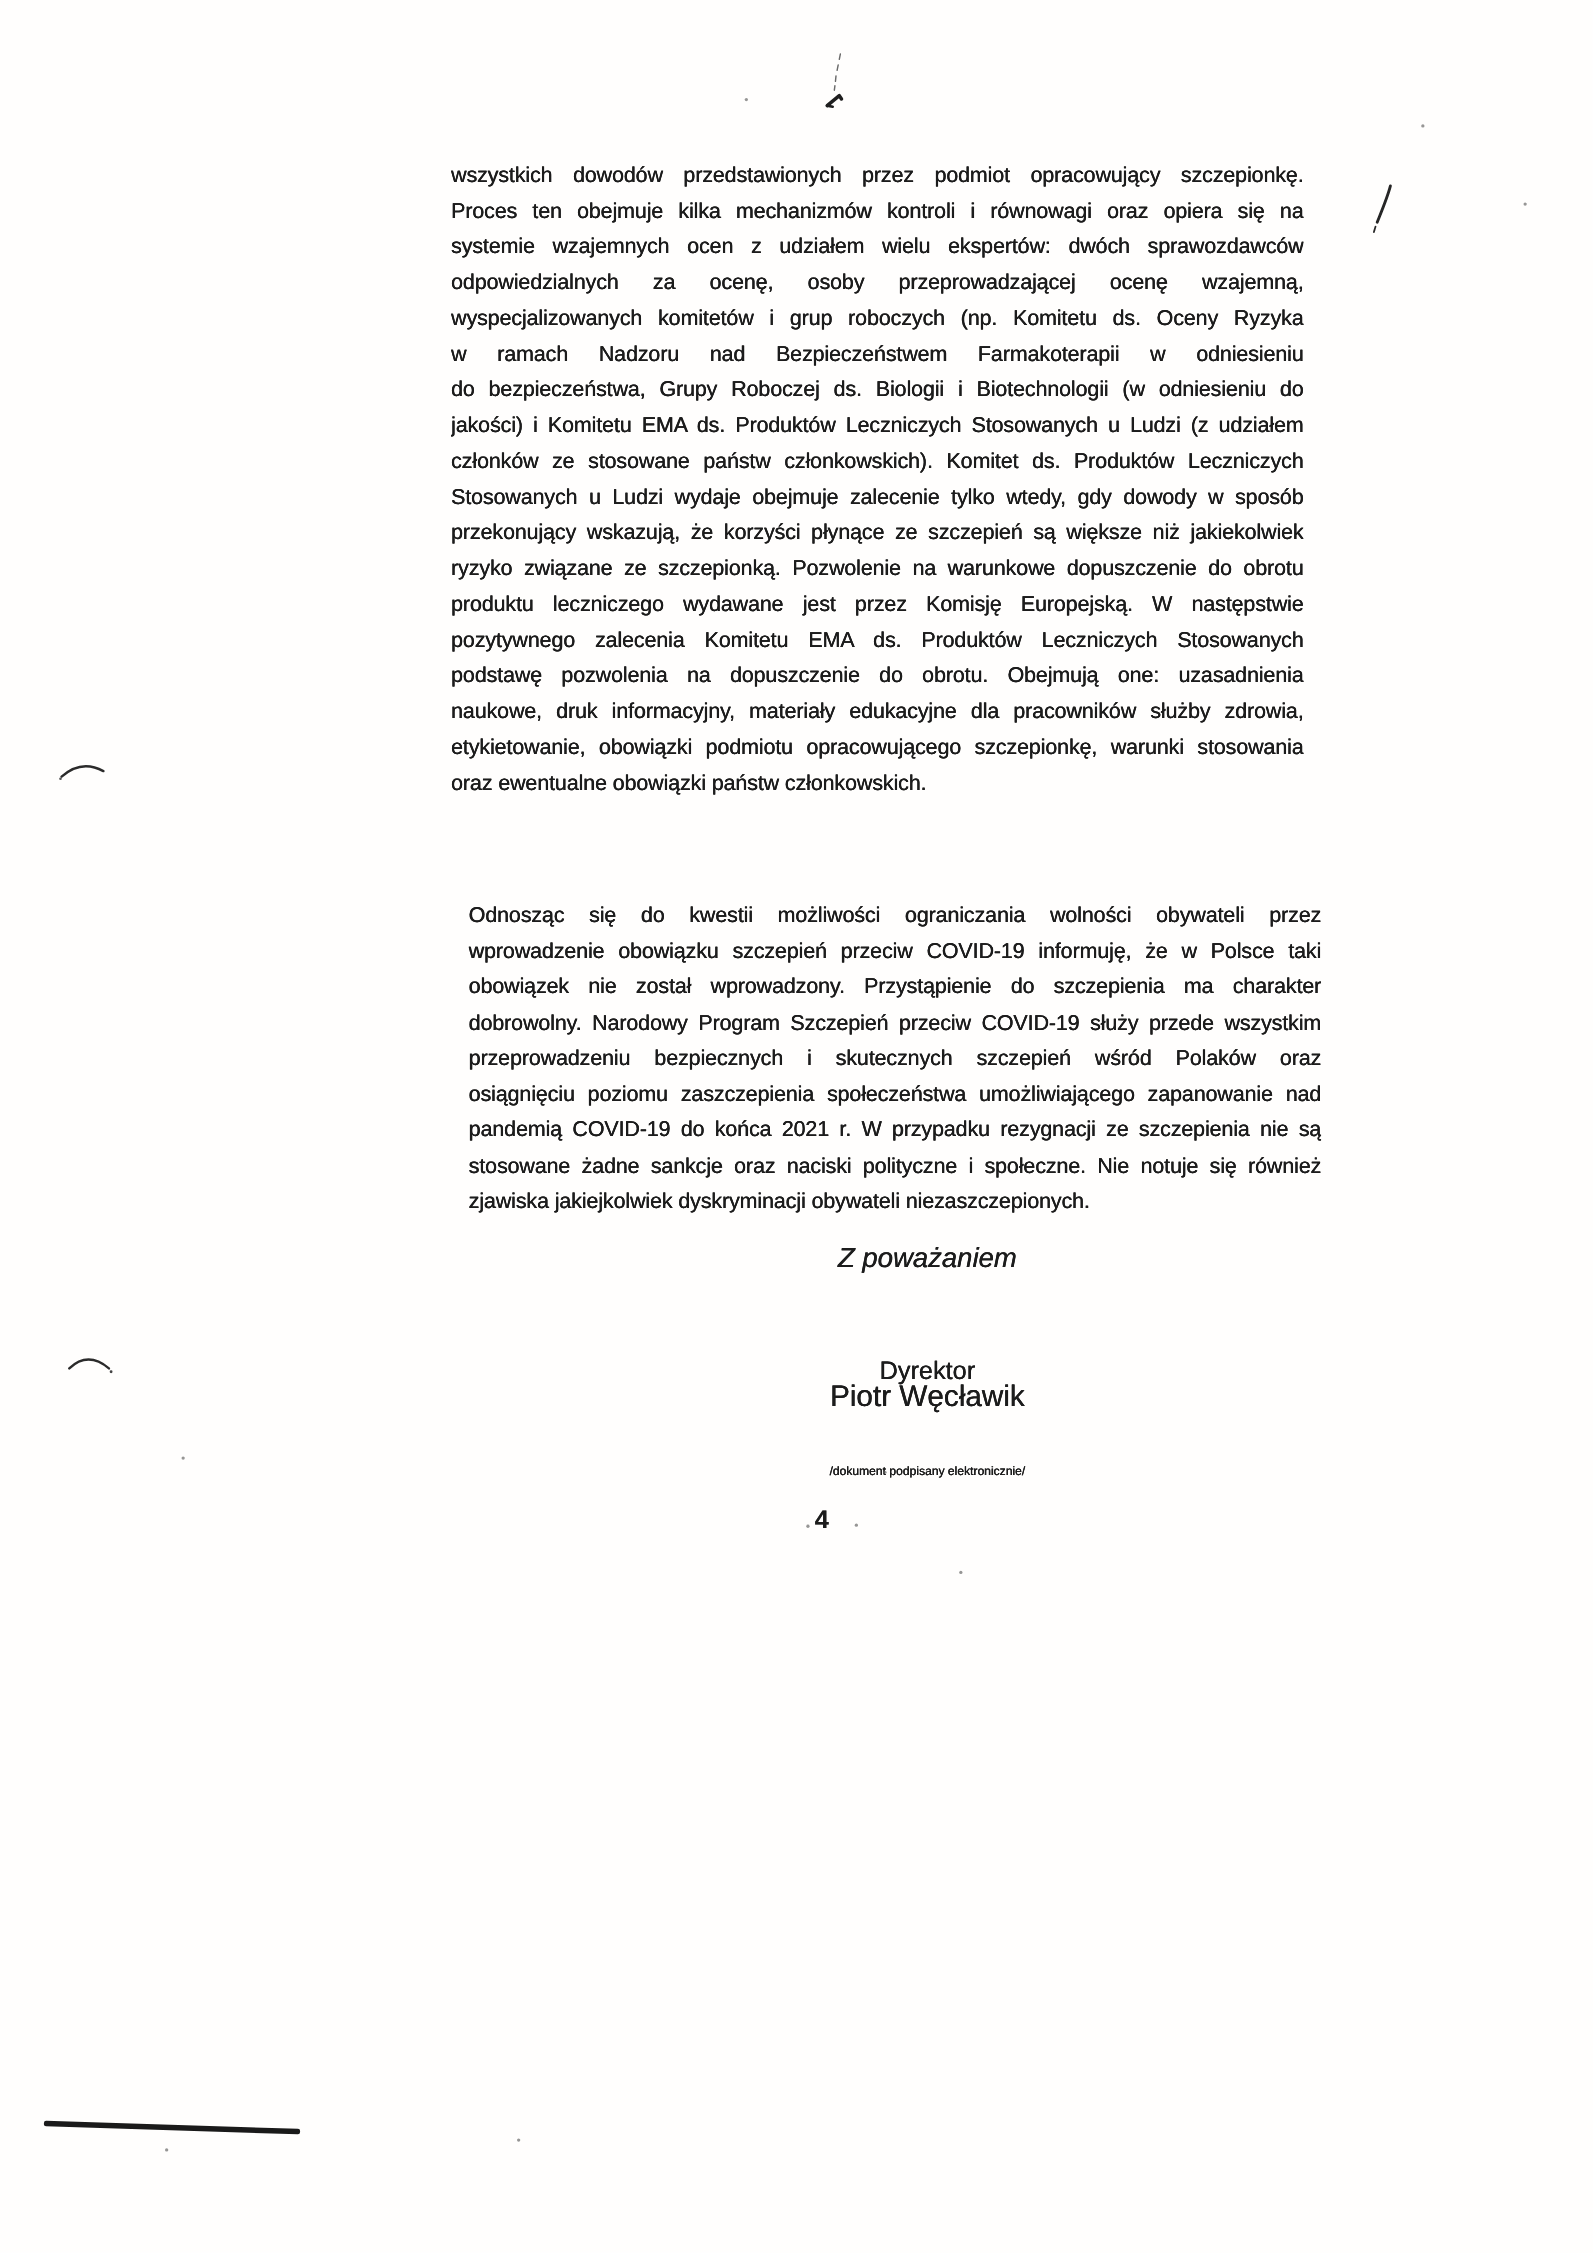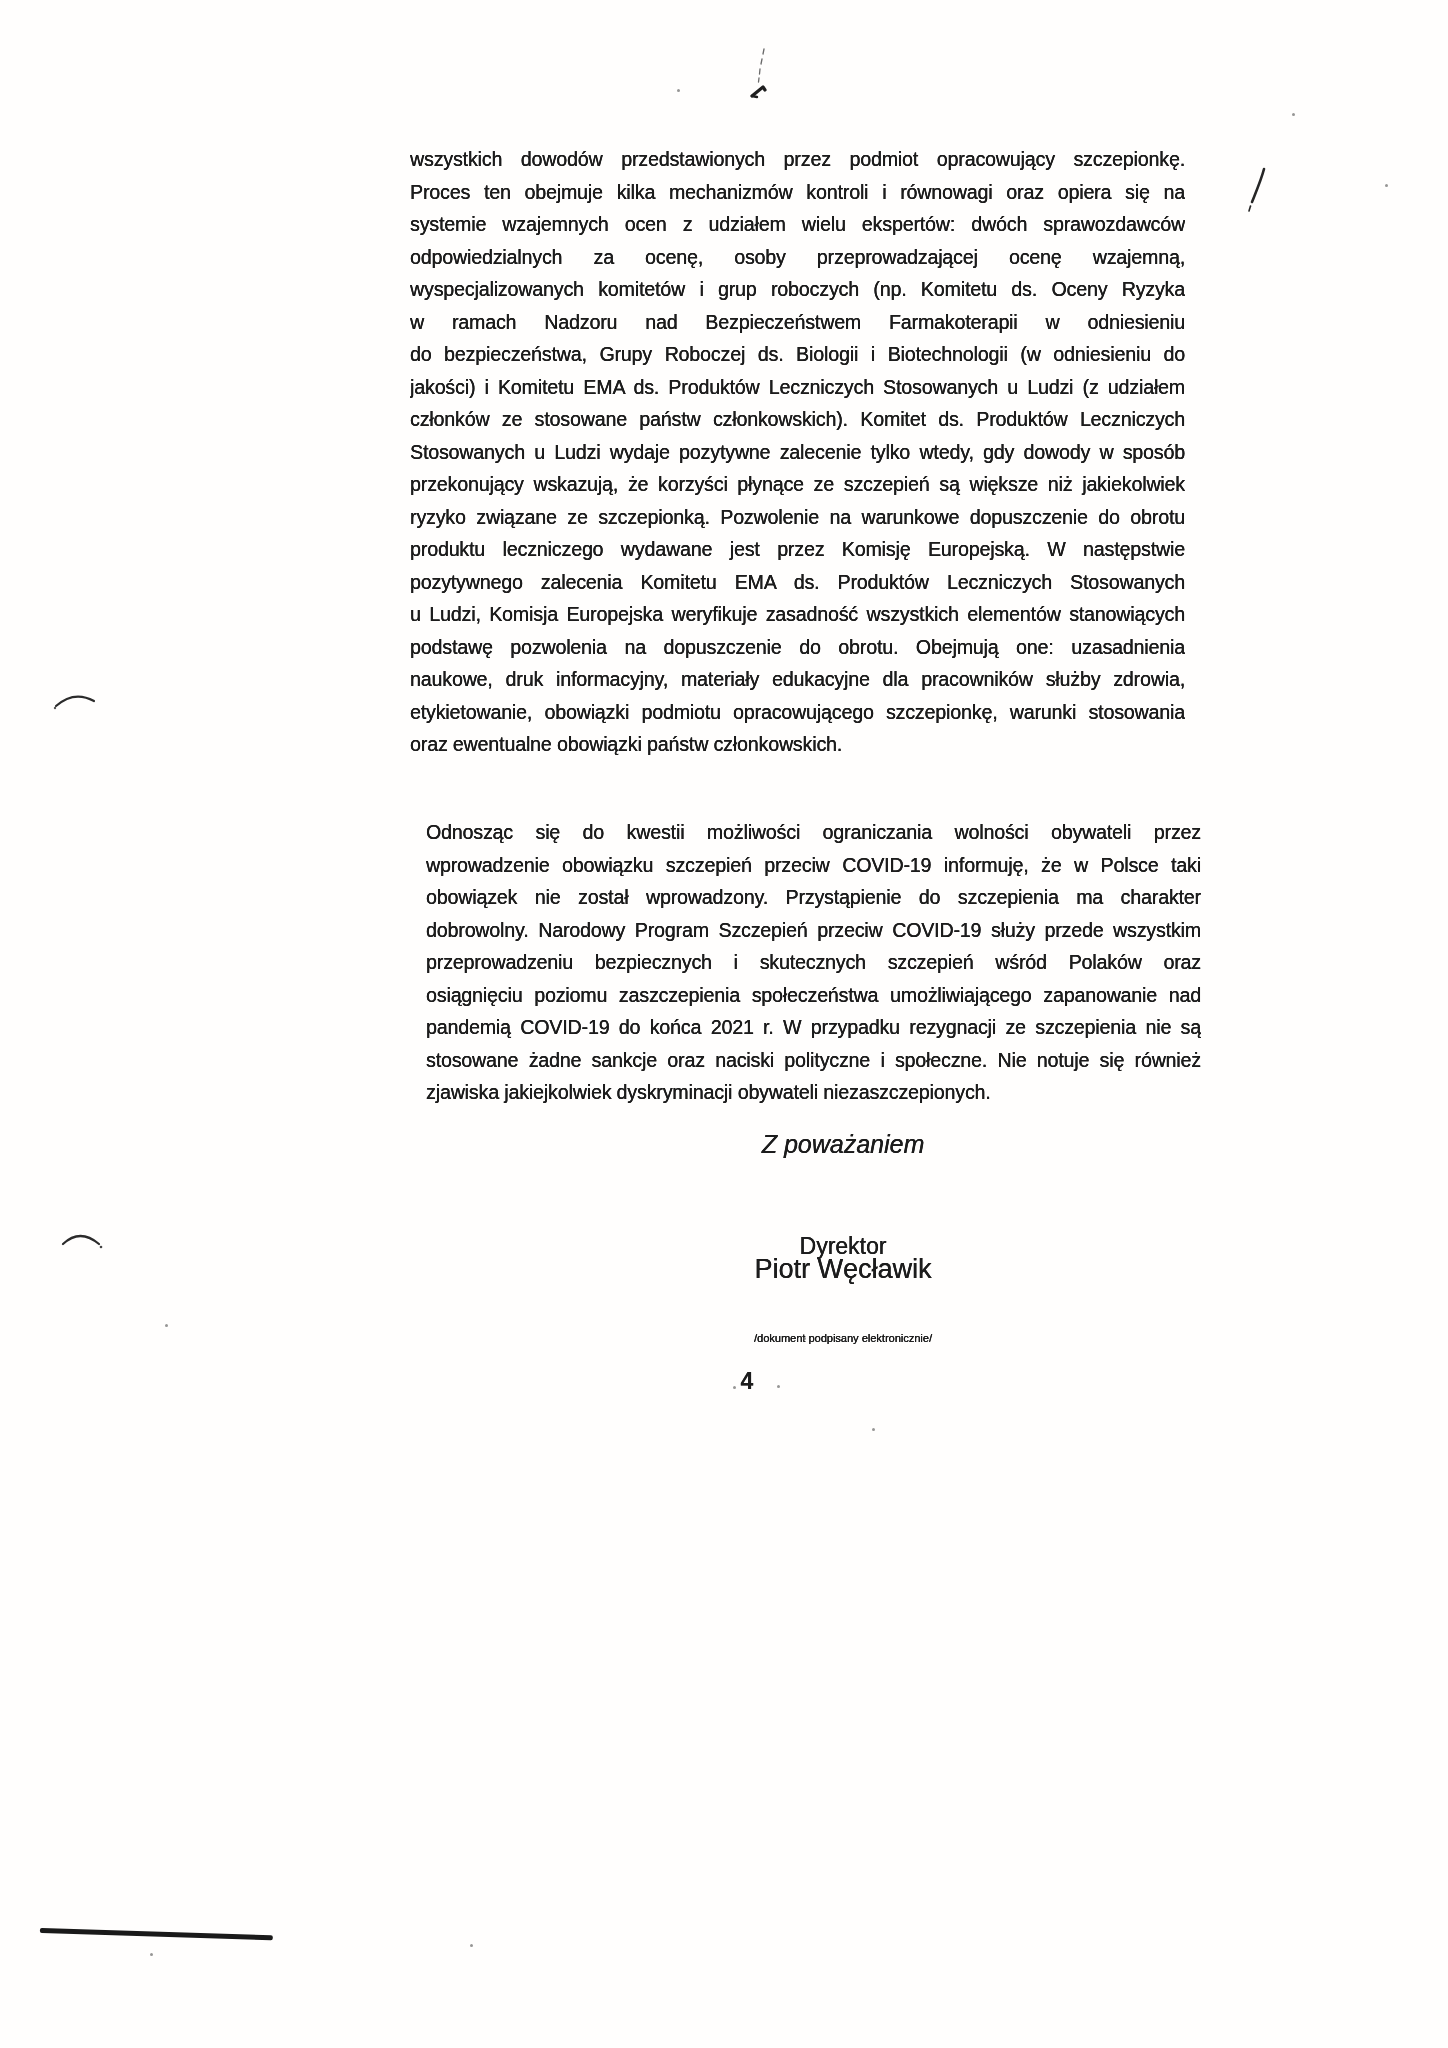--- a/index.html
+++ b/index.html
@@ -75,26 +75,25 @@
   <div class="bodytext" style="top:143px;margin-left:28px;">
       <div class="tline">wszystkich dowodów przedstawionych przez podmiot opracowujący szczepionkę.</div>
       <div class="tline">Proces ten obejmuje kilka mechanizmów kontroli i równowagi oraz opiera się na</div>
       <div class="tline">systemie wzajemnych ocen z udziałem wielu ekspertów: dwóch sprawozdawców</div>
       <div class="tline">odpowiedzialnych za ocenę, osoby przeprowadzającej ocenę wzajemną,</div>
       <div class="tline">wyspecjalizowanych komitetów i grup roboczych (np. Komitetu ds. Oceny Ryzyka</div>
       <div class="tline">w ramach Nadzoru nad Bezpieczeństwem Farmakoterapii w odniesieniu</div>
       <div class="tline">do bezpieczeństwa, Grupy Roboczej ds. Biologii i Biotechnologii (w odniesieniu do</div>
       <div class="tline">jakości) i Komitetu EMA ds. Produktów Leczniczych Stosowanych u Ludzi (z udziałem</div>
       <div class="tline">członków ze stosowane państw członkowskich). Komitet ds. Produktów Leczniczych</div>
-      <div class="tline">Stosowanych u Ludzi wydaje pozytywne zalecenie tylko wtedy, gdy dowody w sposób</div>
+      <div class="tline">Stosowanych u Ludzi wydaje obejmuje zalecenie tylko wtedy, gdy dowody w sposób</div>
       <div class="tline">przekonujący wskazują, że korzyści płynące ze szczepień są większe niż jakiekolwiek</div>
       <div class="tline">ryzyko związane ze szczepionką. Pozwolenie na warunkowe dopuszczenie do obrotu</div>
       <div class="tline">produktu leczniczego wydawane jest przez Komisję Europejską. W następstwie</div>
       <div class="tline">pozytywnego zalecenia Komitetu EMA ds. Produktów Leczniczych Stosowanych</div>
-      <div class="tline">u Ludzi, Komisja Europejska weryfikuje zasadność wszystkich elementów stanowiących</div>
       <div class="tline">podstawę pozwolenia na dopuszczenie do obrotu. Obejmują one: uzasadnienia</div>
       <div class="tline">naukowe, druk informacyjny, materiały edukacyjne dla pracowników służby zdrowia,</div>
       <div class="tline">etykietowanie, obowiązki podmiotu opracowującego szczepionkę, warunki stosowania</div>
       <div class="tline tline-last">oraz ewentualne obowiązki państw członkowskich.</div>
     </div>
 
   <div class="bodytext" style="top:816px;margin-left:44px;">
       <div class="tline">Odnosząc się do kwestii możliwości ograniczania wolności obywateli przez</div>
       <div class="tline">wprowadzenie obowiązku szczepień przeciw COVID-19 informuję, że w Polsce taki</div>
       <div class="tline">obowiązek nie został wprowadzony. Przystąpienie do szczepienia ma charakter</div>

